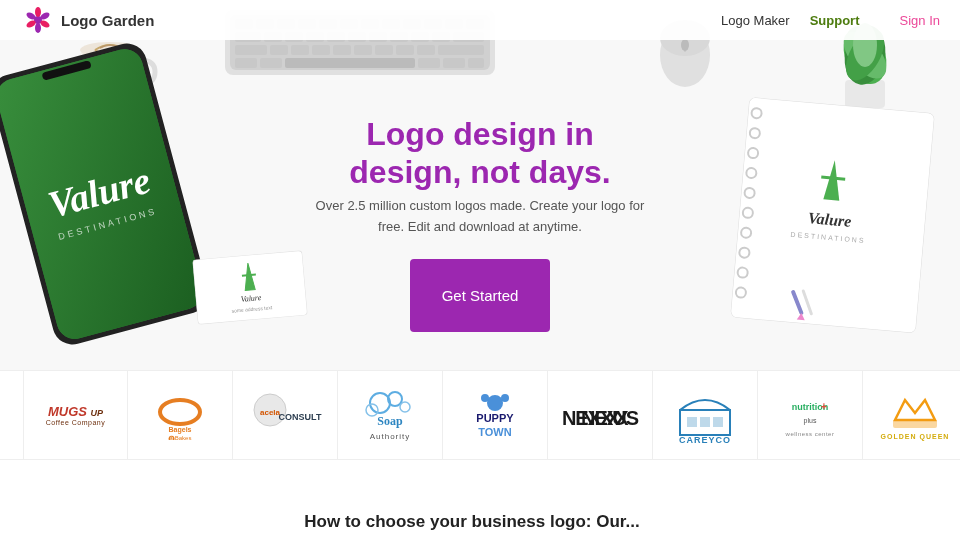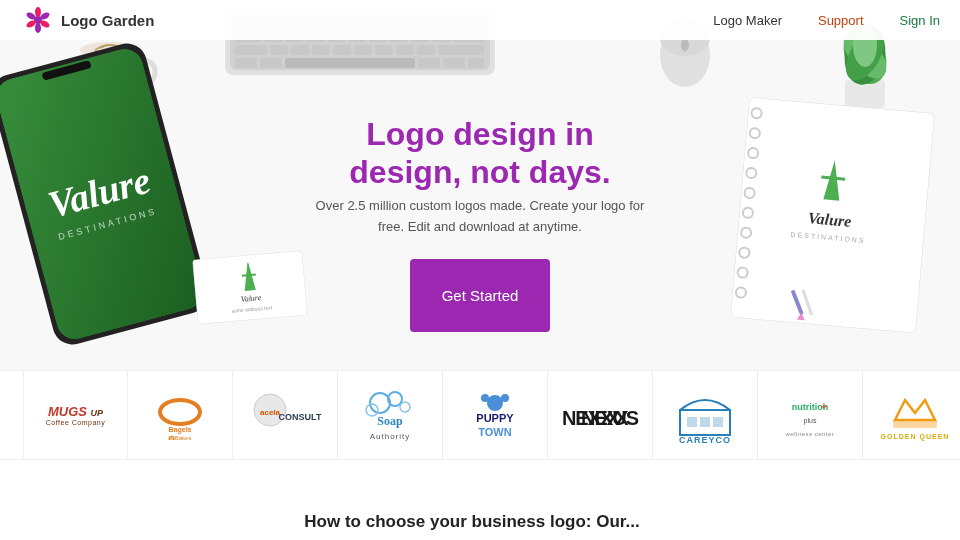--- a/index.html
+++ b/index.html
@@ -22,21 +22,21 @@
       align-items: center;
       gap: 5px;
     }
     .logo-icon {
       width: 36px;
       height: 36px;
     }
     .header-nav {
       display: flex;
       align-items: center;
-      gap: 36px;
+      gap: 20px;
     }
     .header-nav a {
       text-decoration: none;
       color: #333;
       font-size: 13px;
       cursor: pointer;
     }
 
     
     .hero-section {
@@ -143,22 +143,22 @@
       <ellipse cx="18" cy="10" rx="3" ry="5" fill="#9c27b0" transform="rotate(60 18 18)"></ellipse>
       <ellipse cx="18" cy="10" rx="3" ry="5" fill="#e91e63" transform="rotate(120 18 18)"></ellipse>
       <ellipse cx="18" cy="10" rx="3" ry="5" fill="#9c27b0" transform="rotate(180 18 18)"></ellipse>
       <ellipse cx="18" cy="10" rx="3" ry="5" fill="#e91e63" transform="rotate(240 18 18)"></ellipse>
       <ellipse cx="18" cy="10" rx="3" ry="5" fill="#9c27b0" transform="rotate(300 18 18)"></ellipse>
     </svg>
     <span style="font-size:15px;font-weight:bold;color:#333;">Logo Garden</span>
   </div>
   <nav class="header-nav">
     <a href="#" style="color:#333;font-size:13px;text-decoration:none;">Logo Maker</a>
-    <a href="#" style="color:#c2410c;font-size:13px;text-decoration:none;">Support</a>
-    <a href="#" style="color:#15803d;font-size:13px;text-decoration:none;">Sign In</a>
+    <a href="#" style="color:#4d7c0f;font-size:13px;text-decoration:none;font-weight:bold;">Support</a>
+    <a href="#" style="color:#ec4899;font-size:13px;text-decoration:none;margin-left:20px;">Sign In</a>
   </nav>
 </header>
 
 <section class="hero-section">
 
   <div class="deco-coffee">
     <svg viewBox="0 0 100 120" width="100" height="120">
       <ellipse cx="50" cy="110" rx="35" ry="8" fill="#ddd" opacity="0.5"></ellipse>
       <ellipse cx="50" cy="85" rx="30" ry="5" fill="#e8e0d8"></ellipse>
       <rect x="20" y="50" width="60" height="40" rx="5" fill="#f5f0ea"></rect>

